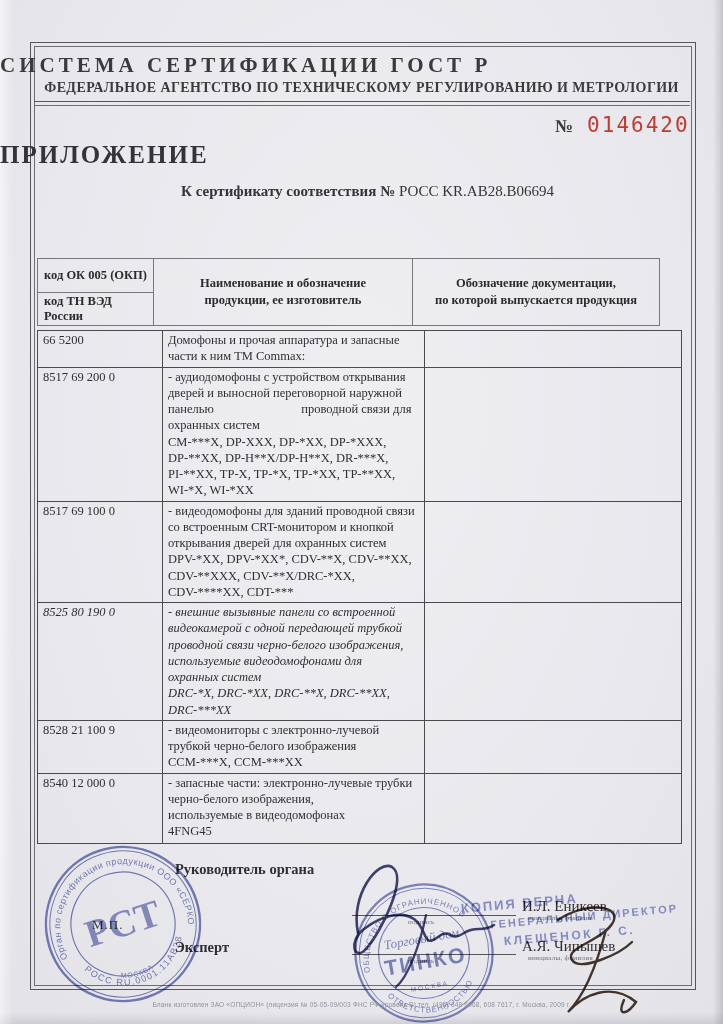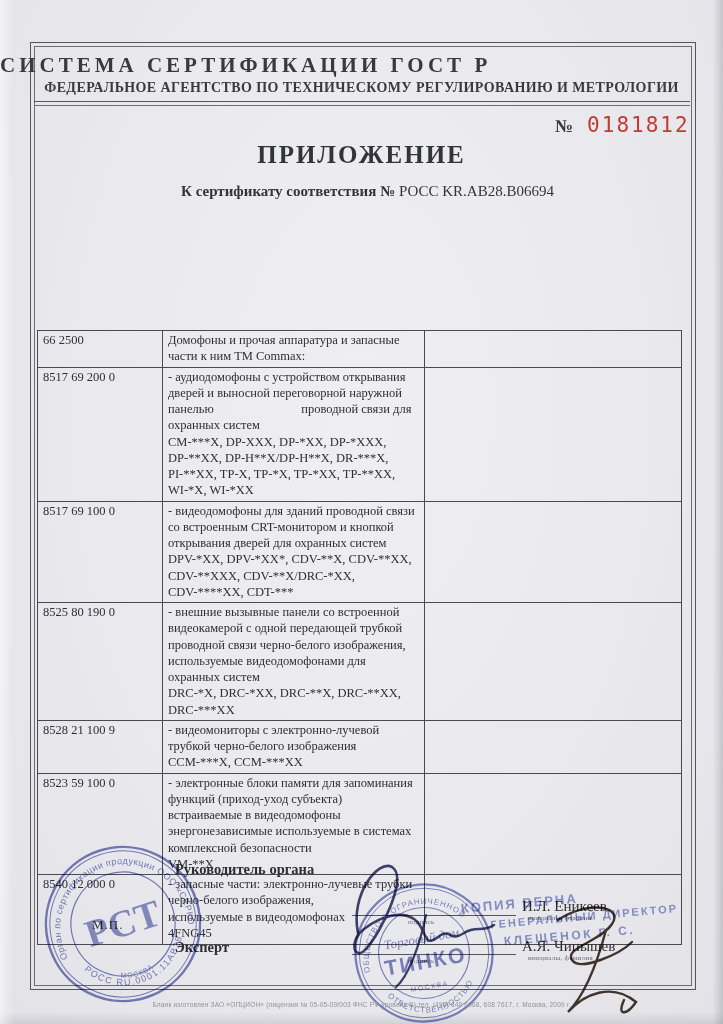--- a/index.html
+++ b/index.html
@@ -40,21 +40,21 @@
   }
   .doc-number{
     position:absolute;top:113px;left:555px;white-space:nowrap;
   }
   .doc-number .no{font-size:18px;font-weight:bold;color:#3a3a3e;margin-right:14px;}
   .doc-number .digits{
     font-family:"DejaVu Sans Mono",monospace;
     font-size:21px;color:#c23a31;letter-spacing:2px;
   }
   .app-title{
-    position:absolute;left:0;right:0;top:141px;text-align:center;
+    position:absolute;left:0;right:0;top:141px;
     font-weight:bold;font-size:25px;letter-spacing:2px;color:#33333a;
   }
   .cert-line{
     position:absolute;left:0;right:0;top:183px;text-align:center;font-size:15px;color:#33333a;padding-left:12px;
   }
   .cert-line .lbl{font-weight:bold;}
   .desc{
     position:absolute;left:0;right:0;top:212px;text-align:center;
     font-weight:bold;font-size:15px;line-height:1.45;color:#33333a;white-space:pre-line;
   }
@@ -115,35 +115,45 @@
 
 <div class="page">
 
   <div class="frame"></div>
 
   <div class="hdr-title">СИСТЕМА СЕРТИФИКАЦИИ ГОСТ Р</div>
   <div class="hdr-agency">ФЕДЕРАЛЬНОЕ АГЕНТСТВО ПО ТЕХНИЧЕСКОМУ РЕГУЛИРОВАНИЮ И МЕТРОЛОГИИ</div>
   <div class="hdr-divider"></div>
 
   <div class="doc-number">
-    <span class="no">№</span><span class="digits">0181812</span>
+    <span class="no">№</span><span class="digits">0146420</span>
   </div>
 
   <div class="app-title">ПРИЛОЖЕНИЕ</div>
 
   <div class="cert-line">
     <span class="lbl">К сертификату соответствия №</span><span> РОСС KR.AB28.B06694</span>
   </div>
 
 
+  <div class="thead-box">
+    <div class="thead-c1">
+      <div>код ОК 005 (ОКП)</div>
+      <div>код ТН ВЭД России</div>
+    </div>
+    <div class="thead-c2">Наименование и обозначение
+продукции, ее изготовитель</div>
+    <div class="thead-c3">Обозначение документации,
+по которой выпускается продукция</div>
+  </div>
 
   <table class="body-tbl">
     <tbody>
         <tr style="height:33px;">
-      <td class="c-code">66 2500</td>
+      <td class="c-code">66 5200</td>
       <td class="c-name">Домофоны и прочая аппаратура и запасные
 части к ним ТМ Commax:</td>
       <td class="c-doc"></td>
     </tr>
     <tr style="height:110px;">
       <td class="c-code">8517 69 200 0</td>
       <td class="c-name">- аудиодомофоны с устройством открывания
 дверей и выносной переговорной наружной
 панелью                            проводной связи для
 охранных систем
@@ -156,46 +166,36 @@
     <tr style="height:92px;">
       <td class="c-code">8517 69 100 0</td>
       <td class="c-name">- видеодомофоны для зданий проводной связи
 со встроенным CRT-монитором и кнопкой
 открывания дверей для охранных систем
 DPV-*XX, DPV-*XX*, CDV-**X, CDV-**XX,
 CDV-**XXX, CDV-**X/DRC-*XX,
 CDV-****XX, CDT-***</td>
       <td class="c-doc"></td>
     </tr>
-    <tr style="height:103px;">
+    <tr style="height:103px;font-style:italic;">
       <td class="c-code">8525 80 190 0</td>
       <td class="c-name">- внешние вызывные панели со встроенной
 видеокамерой с одной передающей трубкой
 проводной связи черно-белого изображения,
 используемые видеодомофонами для
 охранных систем
 DRC-*X, DRC-*XX, DRC-**X, DRC-**XX,
 DRC-***XX</td>
       <td class="c-doc"></td>
     </tr>
     <tr style="height:44px;">
       <td class="c-code">8528 21 100 9</td>
       <td class="c-name">- видеомониторы с электронно-лучевой
 трубкой черно-белого изображения
 ССМ-***X, ССМ-***XX</td>
-      <td class="c-doc"></td>
-    </tr>
-    <tr style="height:88px;">
-      <td class="c-code">8523 59 100 0</td>
-      <td class="c-name">- электронные блоки памяти для запоминания
-функций (приход-уход субъекта)
-встраиваемые в видеодомофоны
-энергонезависимые используемые в системах
-комплексной безопасности
-VM-**X</td>
       <td class="c-doc"></td>
     </tr>
     <tr style="height:70px;">
       <td class="c-code">8540 12 000 0</td>
       <td class="c-name">- запасные части: электронно-лучевые трубки
 черно-белого изображения,
 используемые в видеодомофонах
 4FNG45</td>
       <td class="c-doc"></td>
     </tr>

